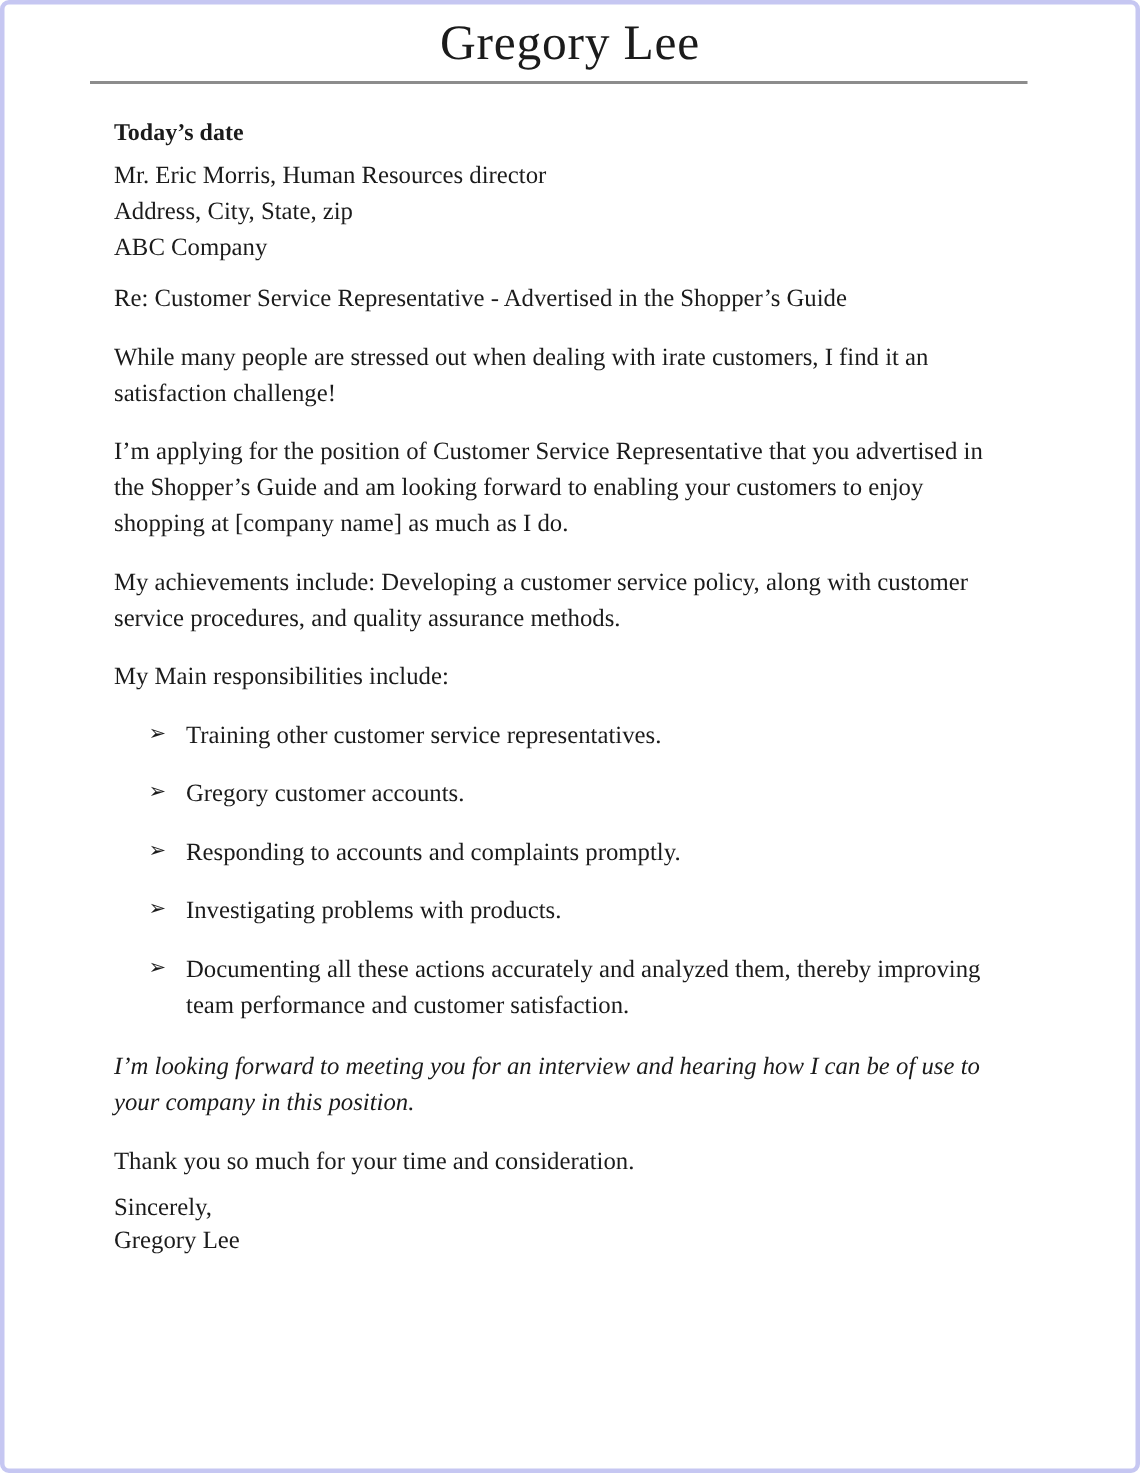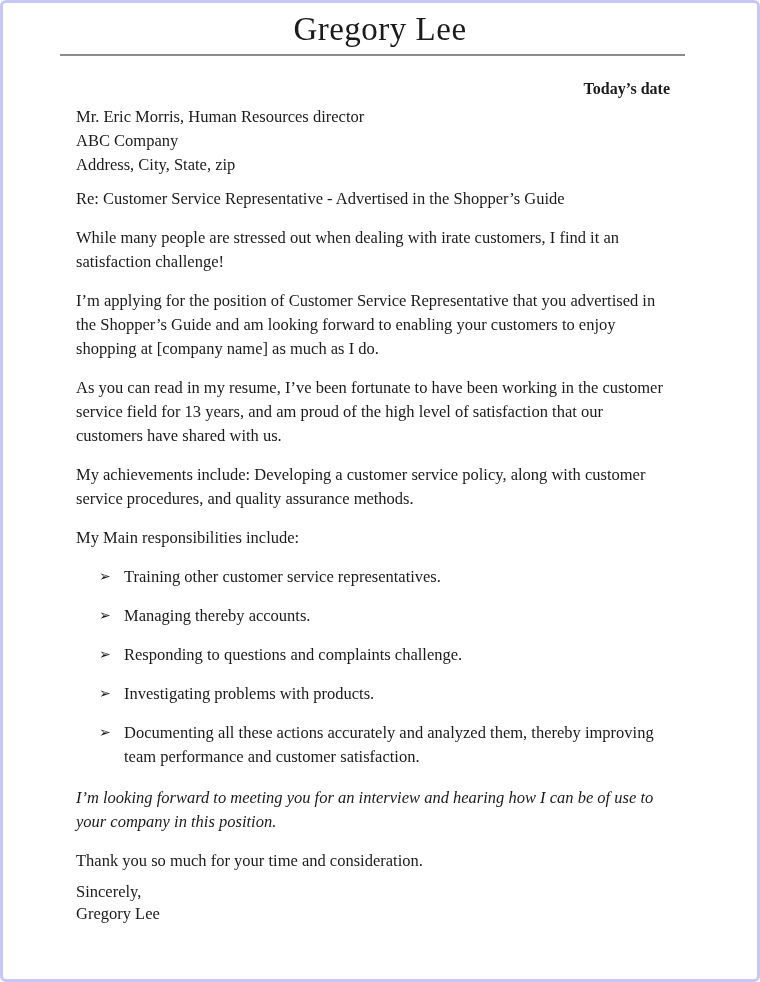--- a/index.html
+++ b/index.html
@@ -45,21 +45,21 @@
   }
 
   
   .content {
     padding-left: 73px;
     padding-right: 87px;
     font-size: 16.5px;
     line-height: 24px;
   }
   .date-line {
-    text-align: right;
+    text-align: left;
     font-weight: 700;
     font-size: 16px;
     margin-top: 21px;
   }
   .recipient-block { margin-top: 4px; }
   .subject-line { margin-top: 10px; }
   .salutation { margin-top: 15px; }
   .paragraph { margin-top: 15px; }
 
   .bullet-list { list-style: none; }
@@ -87,37 +87,36 @@
     <div class="sender-name">Gregory Lee</div>
     <hr class="header-divider">
   </div>
 
   <div class="content">
 
     <div class="date-line">Today’s date</div>
 
     <div class="recipient-block">
       <div>Mr. Eric Morris, Human Resources director</div>
+      <div>Address, City, State, zip</div>
       <div>ABC Company</div>
-      <div>Address, City, State, zip</div>
     </div>
 
     <div class="subject-line">Re: Customer Service Representative - Advertised in the Shopper’s Guide</div>
 
 
     <div class="paragraph">While many people are stressed out when dealing with irate customers, I find it an satisfaction challenge!</div>
     <div class="paragraph">I’m applying for the position of Customer Service Representative that you advertised in the Shopper’s Guide and am looking forward to enabling your customers to enjoy shopping at [company name] as much as I do.</div>
-    <div class="paragraph">As you can read in my resume, I’ve been fortunate to have been working in the customer service field for 13 years, and am proud of the high level of satisfaction that our customers have shared with us.</div>
     <div class="paragraph">My achievements include: Developing a customer service policy, along with customer service procedures, and quality assurance methods.</div>
     <div class="paragraph">My Main responsibilities include:</div>
 
     <ul class="bullet-list">
       <li class="bullet-item"><span class="bullet-marker">➢</span><span>Training other customer service representatives.</span></li>
-      <li class="bullet-item"><span class="bullet-marker">➢</span><span>Managing thereby accounts.</span></li>
-      <li class="bullet-item"><span class="bullet-marker">➢</span><span>Responding to questions and complaints challenge.</span></li>
+      <li class="bullet-item"><span class="bullet-marker">➢</span><span>Gregory customer accounts.</span></li>
+      <li class="bullet-item"><span class="bullet-marker">➢</span><span>Responding to accounts and complaints promptly.</span></li>
       <li class="bullet-item"><span class="bullet-marker">➢</span><span>Investigating problems with products.</span></li>
       <li class="bullet-item"><span class="bullet-marker">➢</span><span>Documenting all these actions accurately and analyzed them, thereby improving team performance and customer satisfaction.</span></li>
     </ul>
 
     <div class="paragraph closing-para">I’m looking forward to meeting you for an interview and hearing how I can be of use to your company in this position.</div>
     <div class="paragraph thanks-para">Thank you so much for your time and consideration.</div>
 
     <div class="signoff-block">
       <div>Sincerely,</div>
       <div>Gregory Lee</div>

